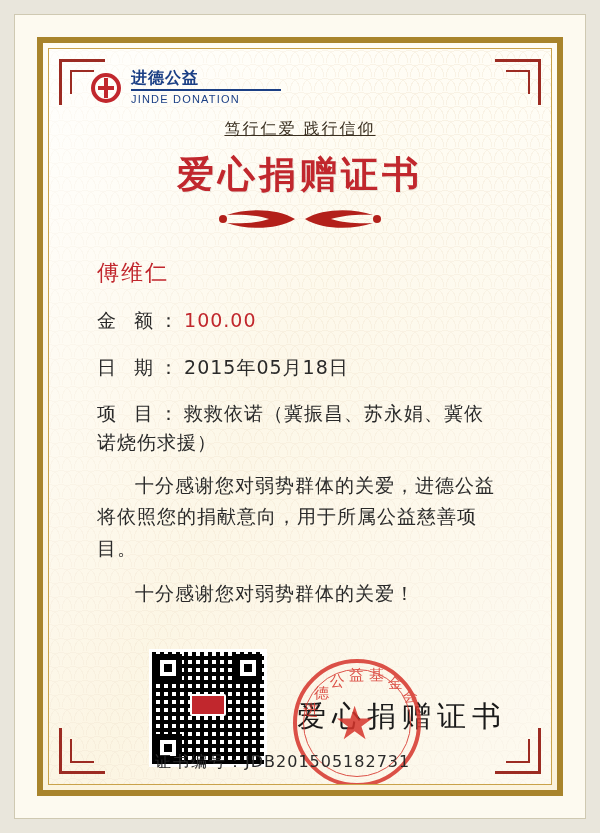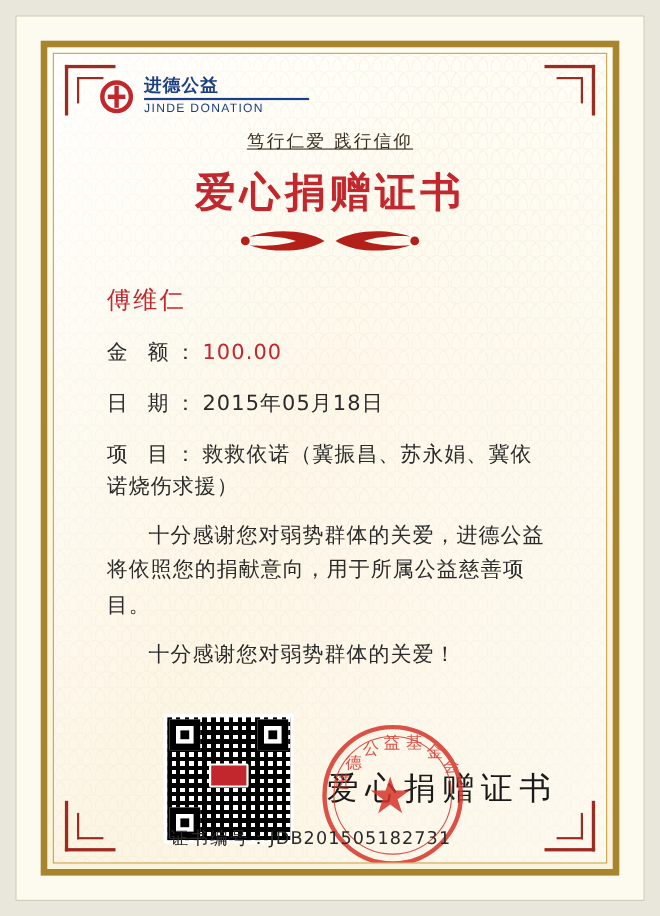--- a/index.html
+++ b/index.html
@@ -209,21 +209,21 @@
   .field.project {
     margin-right: 20px;
   }
   .paragraph {
     font-size: 19px;
     color: #2a2a2a;
     margin: 16px 14px 0 14px;
     line-height: 1.65;
     text-indent: 38px;
     letter-spacing: 1px;
-    font-family: Liberation Sans, sans-serif;
+    font-family: Liberation Mono, monospace;
   }
   .paragraph.second { margin-top: 14px; }
 
   
   .footer {
     position: absolute;
     left: 34px;
     right: 34px;
     top: 600px;
     height: 150px;

